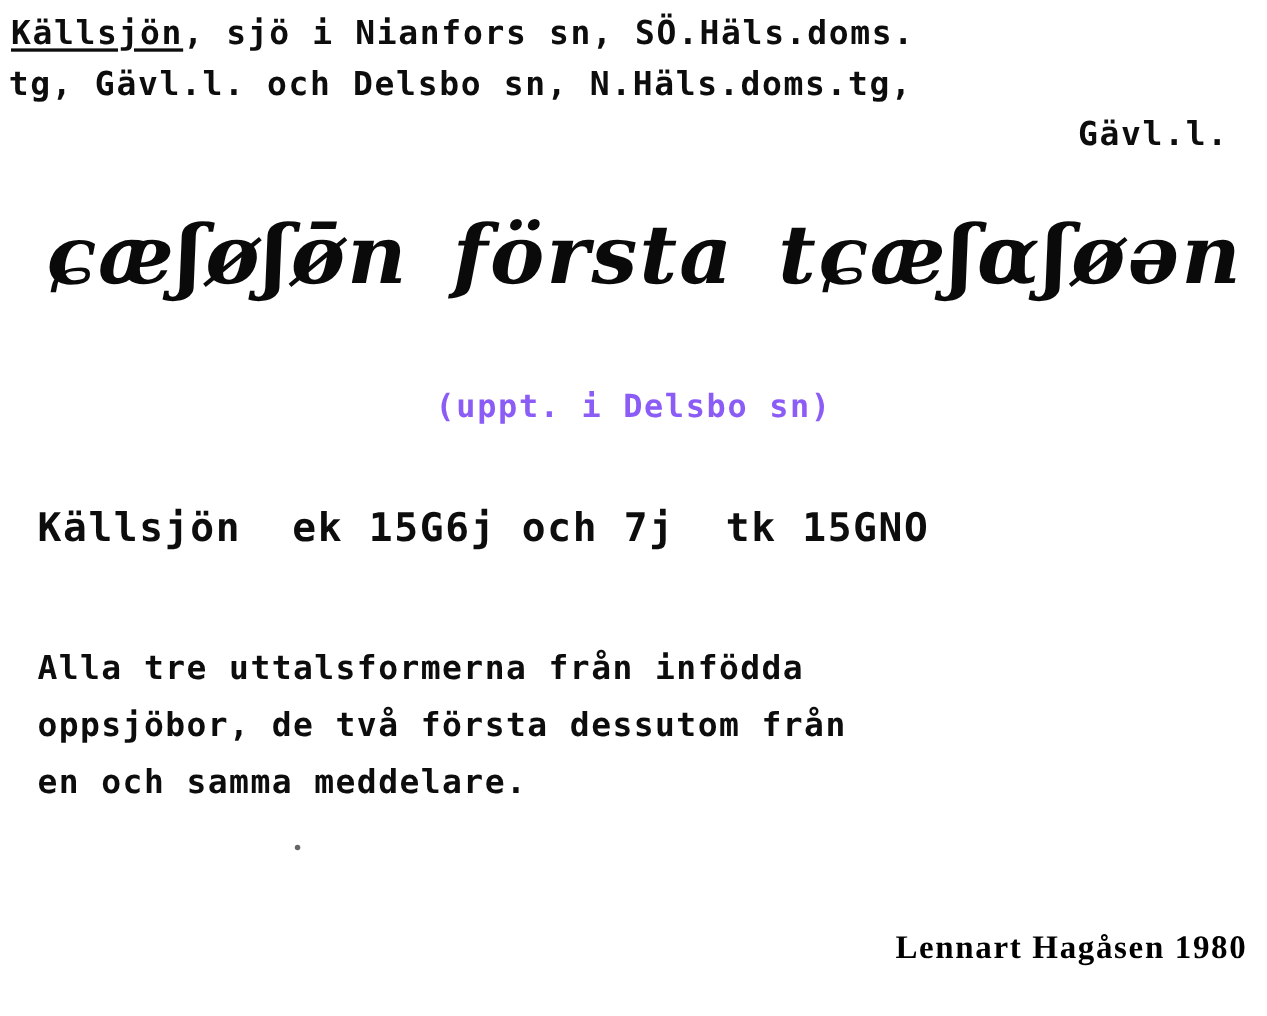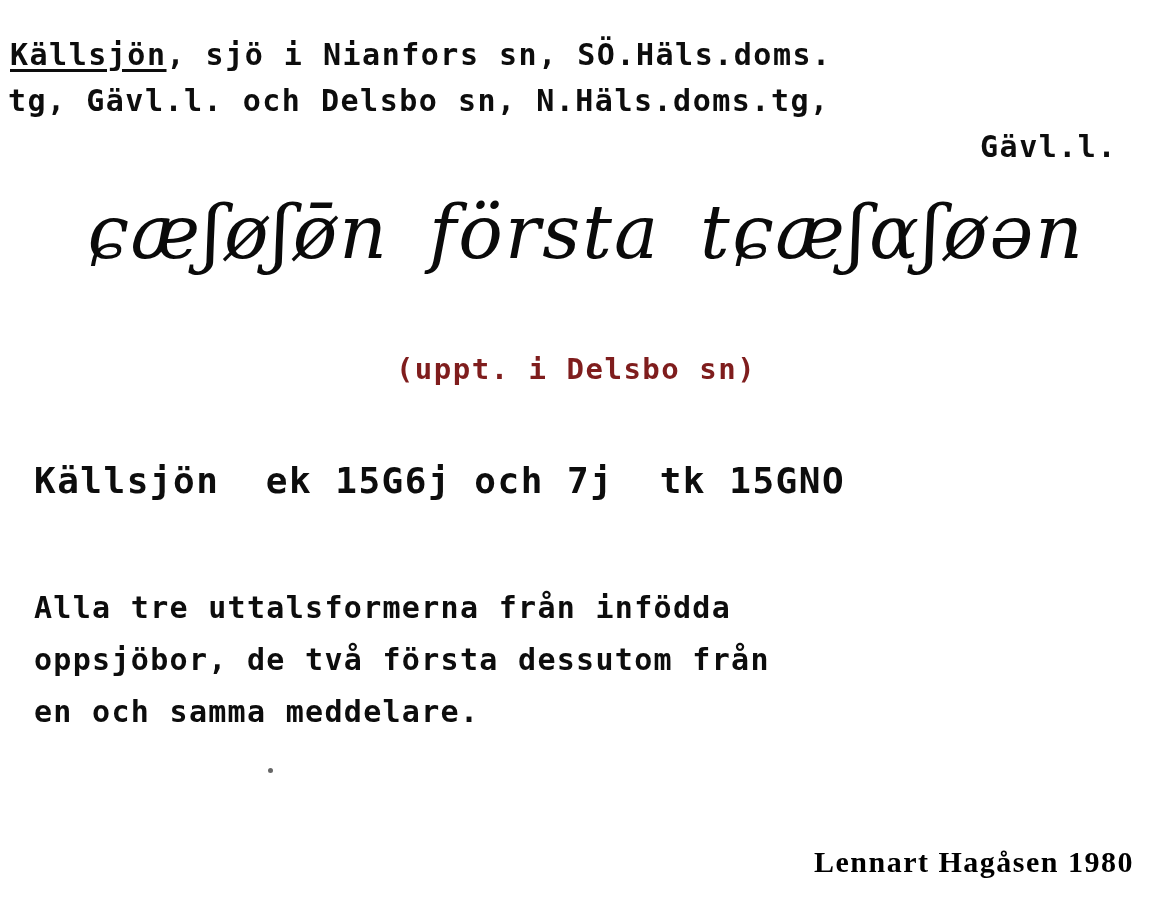--- a/index.html
+++ b/index.html
@@ -28,21 +28,20 @@
     font-family: "DejaVu Sans Mono", monospace;
     font-weight: 700;
     font-size: 30px;
     letter-spacing: 1.5px;
     line-height: 46px;
     white-space: pre;
     color: #0d0d0d;
   }
   .header-line.l1 {
     padding-left: 10px;
-    margin-top: 24px;
   }
   .header-line.l2 {
     padding-left: 8px;
   }
   .header-line.l3 {
     text-align: right;
     padding-right: 35px;
   }
   .kw-underline {
     text-decoration: underline;
@@ -56,20 +55,21 @@
     left: 0;
     top: 190px;
     width: 1152px;
     height: 160px;
     display: flex;
     align-items: flex-start;
     justify-content: center;
     gap: 40px;
     padding-left: 20px;
     box-sizing: border-box;
+    font-weight: bold;
   }
   .phonetic {
     font-family: "DejaVu Serif", serif;
     font-size: 74px;
     font-style: italic;
     color: #0a0a0a;
     white-space: pre;
     line-height: 1.15;
     letter-spacing: 2px;
   }
@@ -78,21 +78,21 @@
     position: absolute;
     left: 0;
     top: 352px;
     width: 1152px;
     text-align: center;
     font-family: "DejaVu Sans Mono", monospace;
     font-weight: 700;
     font-size: 29px;
     letter-spacing: 1.5px;
     white-space: pre;
-    color: #7f1d1d;
+    color: #8b5cf6;
   }
 
   
   .mapline {
     position: absolute;
     left: 34px;
     top: 460px;
     font-family: "DejaVu Sans Mono", monospace;
     font-weight: 700;
     font-size: 36px;

